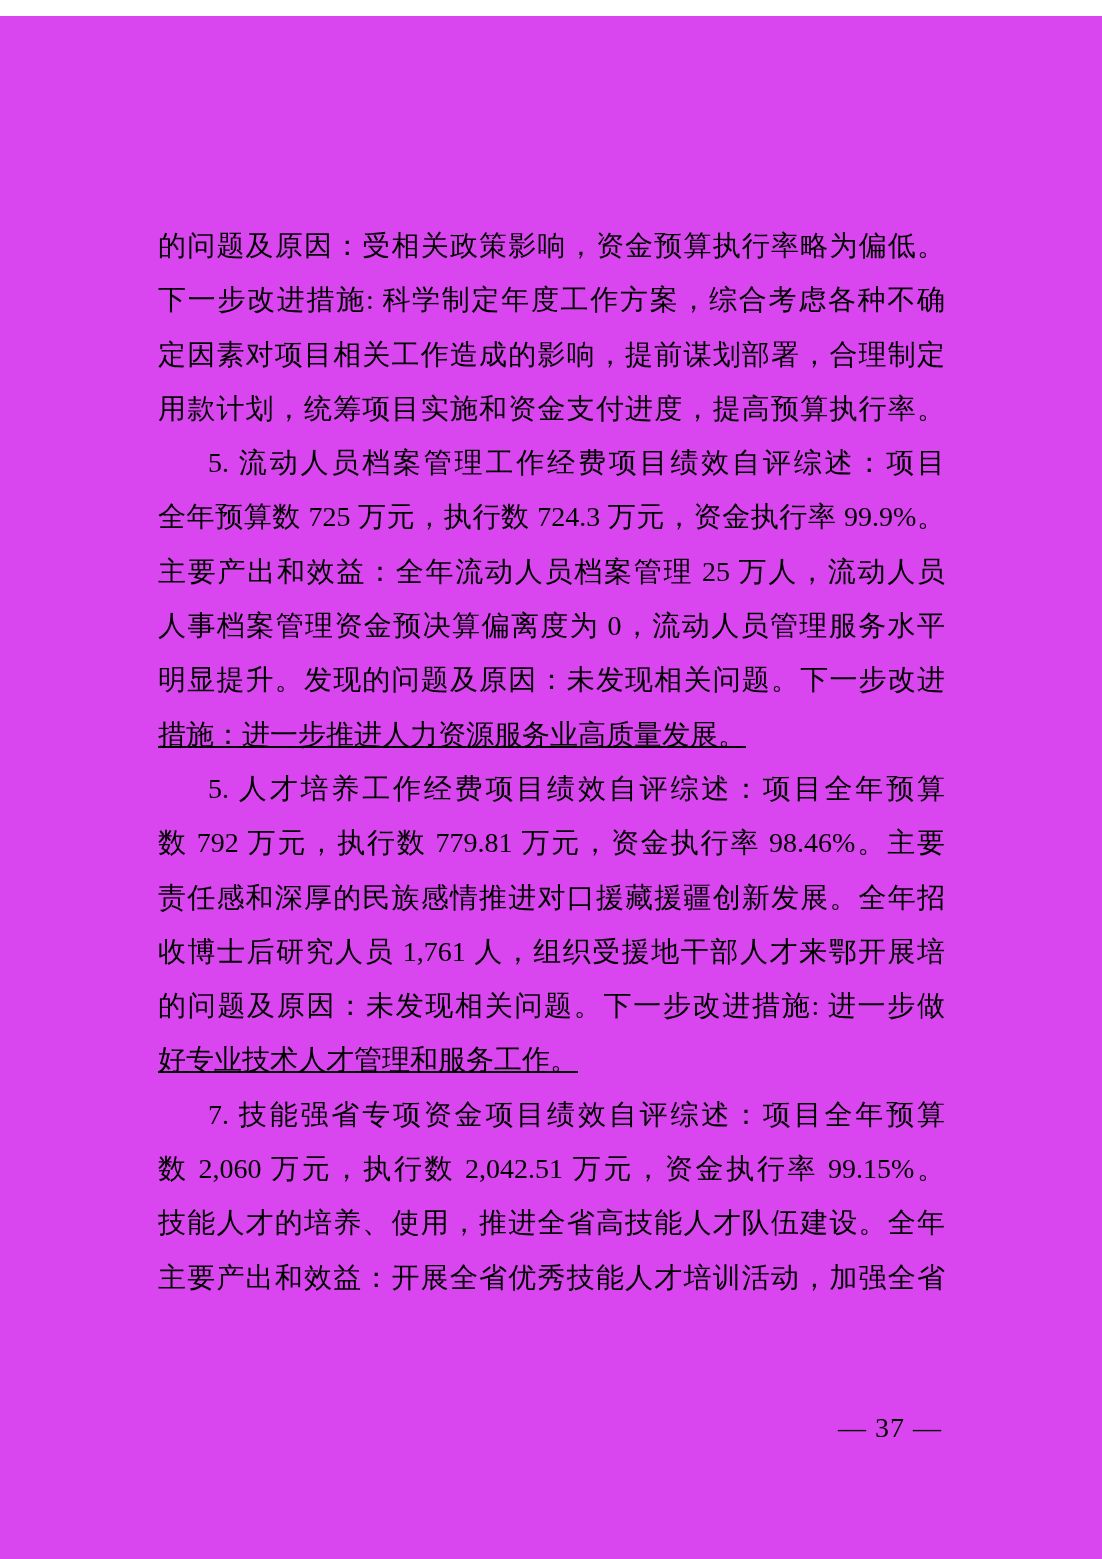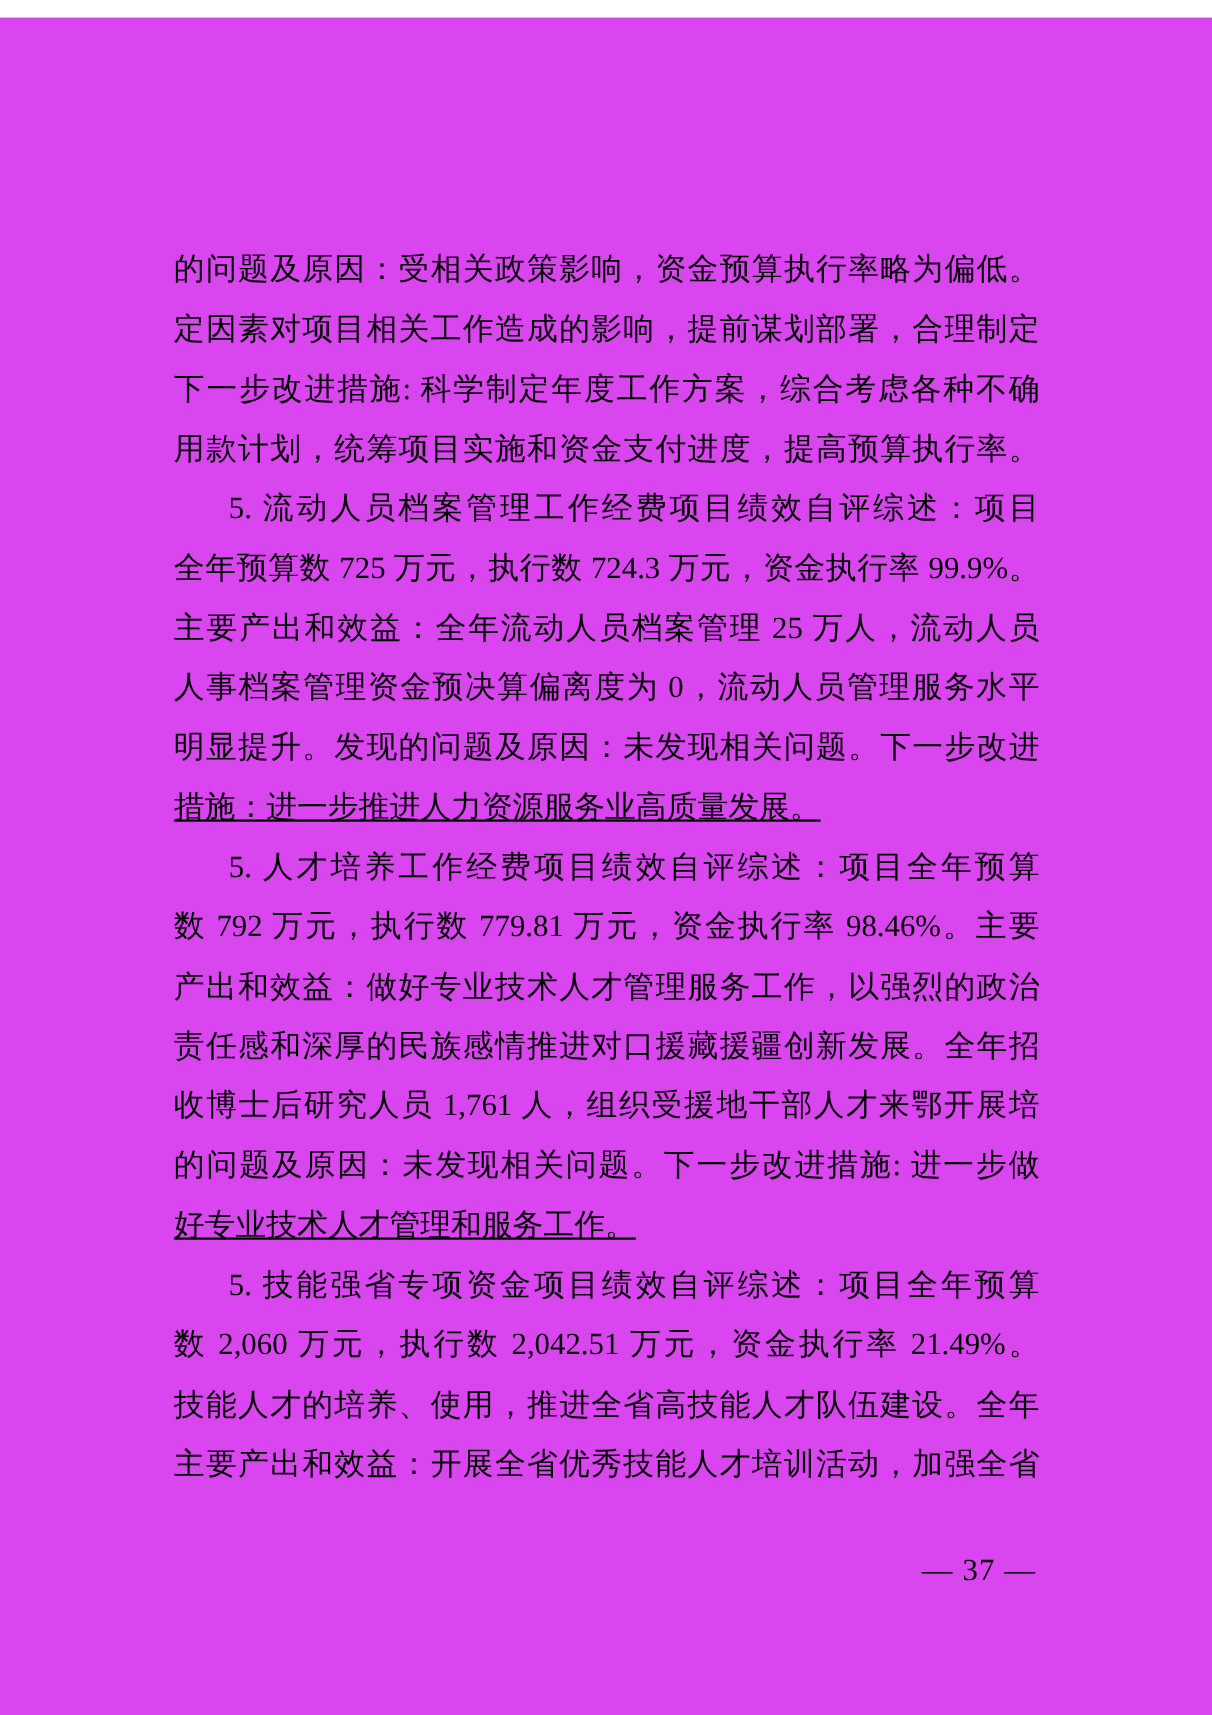--- a/index.html
+++ b/index.html
@@ -50,35 +50,34 @@
     font-size: 28px;
     letter-spacing: 1px;
   }
 </style>
 </head>
 <body style="background: rgb(255, 255, 255);">
 
 <div class="page" style="background: #d946ef; color: rgb(0, 0, 0); margin-top: 16px;">
   <main class="doc-body">
       <div class="line fill">的问题及原因：受相关政策影响，资金预算执行率略为偏低。</div>
+      <div class="line fill">下一步改进措施: 科学制定年度工作方案，综合考虑各种不确</div>
       <div class="line fill">定因素对项目相关工作造成的影响，提前谋划部署，合理制定</div>
-      <div class="line fill">下一步改进措施: 科学制定年度工作方案，综合考虑各种不确</div>
       <div class="line fill">用款计划，统筹项目实施和资金支付进度，提高预算执行率。</div>
       <div class="line fill indent">5. 流动人员档案管理工作经费项目绩效自评综述：项目</div>
       <div class="line fill">全年预算数 725 万元，执行数 724.3 万元，资金执行率 99.9%。</div>
       <div class="line fill">主要产出和效益：全年流动人员档案管理 25 万人，流动人员</div>
       <div class="line fill">人事档案管理资金预决算偏离度为 0，流动人员管理服务水平</div>
       <div class="line fill">明显提升。发现的问题及原因：未发现相关问题。下一步改进</div>
       <div class="line natural">措施：进一步推进人力资源服务业高质量发展。</div>
       <div class="line fill indent">5. 人才培养工作经费项目绩效自评综述：项目全年预算</div>
       <div class="line fill">数 792 万元，执行数 779.81 万元，资金执行率 98.46%。主要</div>
-      <div class="line fill">产出和效益：做好专业技术人才管理服务工作，以强烈的政治</div>
       <div class="line fill">责任感和深厚的民族感情推进对口援藏援疆创新发展。全年招</div>
       <div class="line fill">收博士后研究人员 1,761 人，组织受援地干部人才来鄂开展培</div>
       <div class="line fill">的问题及原因：未发现相关问题。下一步改进措施: 进一步做</div>
       <div class="line natural">好专业技术人才管理和服务工作。</div>
-      <div class="line fill indent">5. 技能强省专项资金项目绩效自评综述：项目全年预算</div>
-      <div class="line fill">数 2,060 万元，执行数 2,042.51 万元，资金执行率 21.49%。</div>
+      <div class="line fill indent">7. 技能强省专项资金项目绩效自评综述：项目全年预算</div>
+      <div class="line fill">数 2,060 万元，执行数 2,042.51 万元，资金执行率 99.15%。</div>
       <div class="line fill">技能人才的培养、使用，推进全省高技能人才队伍建设。全年</div>
       <div class="line fill">主要产出和效益：开展全省优秀技能人才培训活动，加强全省</div>
     </main>
   <div class="page-number">— 37 —</div>
 </div>
 
 </body></html>

